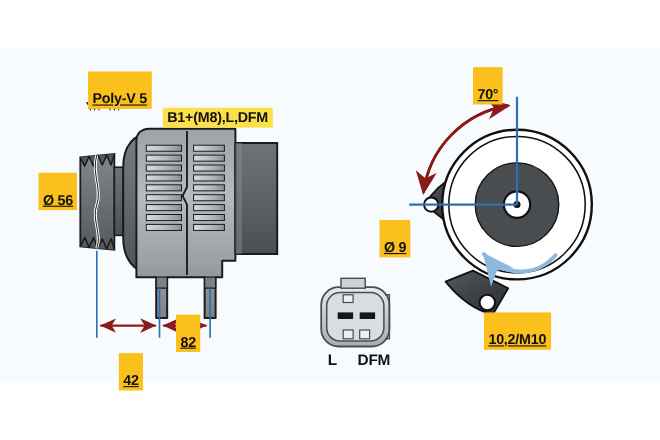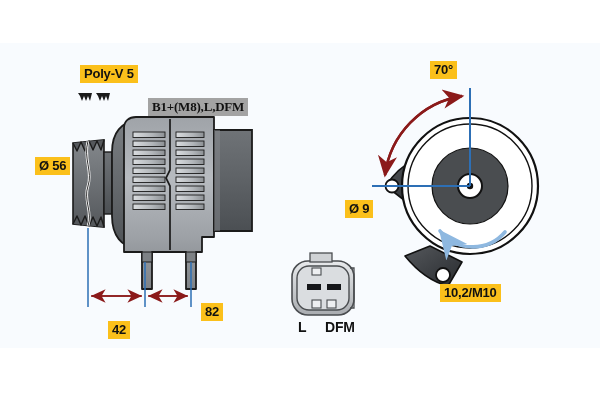--- a/index.html
+++ b/index.html
@@ -27,26 +27,26 @@
     position: absolute;
     font-family: "Liberation Sans", sans-serif;
     font-weight: bold;
     color: #111111;
     white-space: nowrap;
     line-height: 1;
     letter-spacing: -0.2px;
   }
   .lbl-yellow {
     background: #FBC01B;
+    padding: 18px 4px 3px 4px;
+    text-decoration: underline;
+  }
+  .lbl-blue {
+    background: #fde047;
     padding: 2px 4px 3px 4px;
-  }
-  .lbl-blue {
-    background: #a3a3a3;
-    padding: 2px 4px 3px 4px;
-    font-family: Liberation Serif, serif;
   }
   .lbl-plain {
     background: transparent;
   }
   .fs13 { font-size: 13px; }
   .fs14 { font-size: 14px; }
 </style>
 </head>
 <body>
 
@@ -239,21 +239,21 @@
 </div>
 
 <div class="lbl lbl-yellow fs13" style="left:80px; top:65px;">Poly-V 5</div>
 
 <div class="lbl lbl-blue fs13" style="left:148px; top:98px;">B1+(M8),L,DFM</div>
 
 <div class="lbl lbl-yellow fs13" style="left:35px; top:157px;">Ø 56</div>
 
 <div class="lbl lbl-yellow fs13" style="left:108px; top:321px;">42</div>
 
-<div class="lbl lbl-yellow fs13" style="left:160px; top:303px;margin-left:41px;">82</div>
+<div class="lbl lbl-yellow fs13" style="left:160px; top:286px;">82</div>
 
 <div class="lbl lbl-yellow fs13" style="left:430px; top:61px;">70°</div>
 
 <div class="lbl lbl-yellow fs13" style="left:345px; top:188px;margin-top:12px;">Ø 9</div>
 
 <div class="lbl lbl-yellow fs13" style="left:440px; top:284px;">10,2/M10</div>
 
 <div class="lbl lbl-plain fs14" style="left:298px; top:320px;">L</div>
 
 <div class="lbl lbl-plain fs14" style="left:325px; top:320px;">DFM</div>

